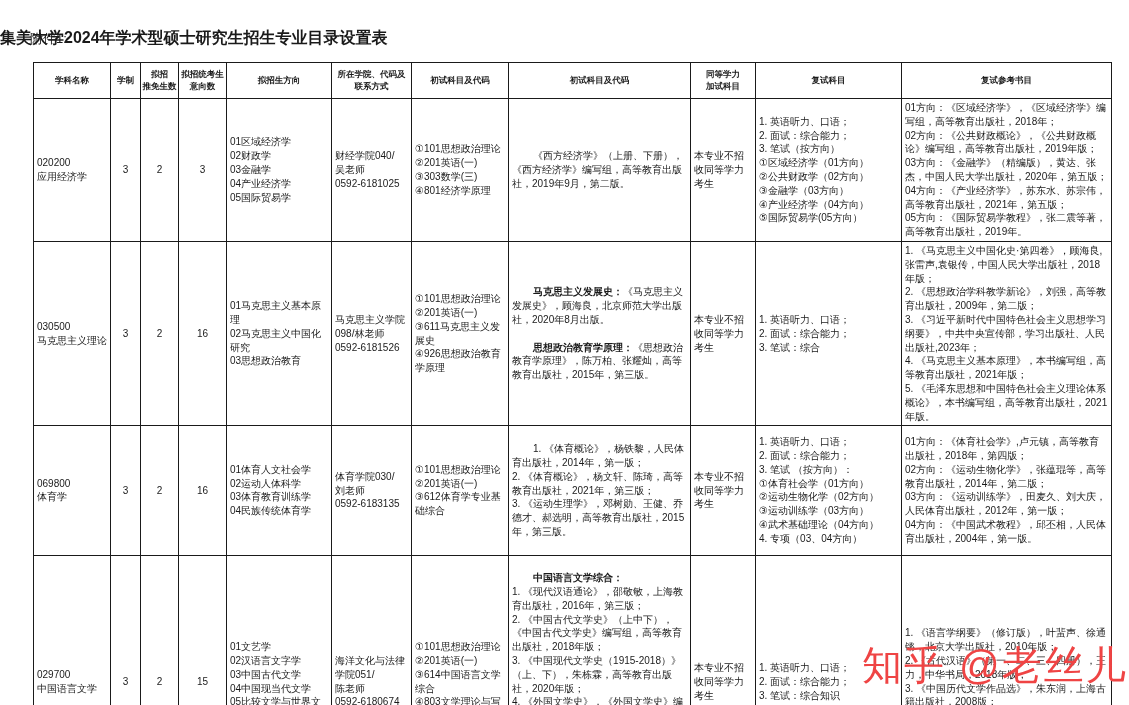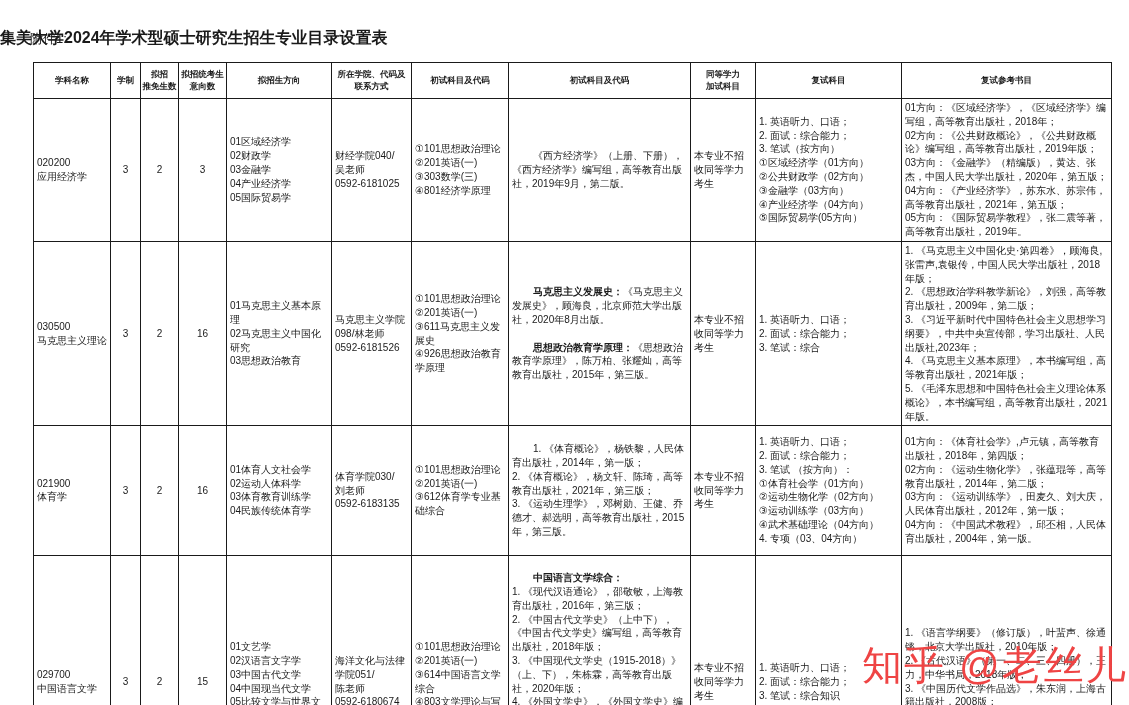--- a/index.html
+++ b/index.html
@@ -142,21 +142,21 @@
 2. 面试：综合能力；
 3. 笔试：综合</td>
     <td>1. 《马克思主义中国化史·第四卷》，顾海良,张雷声,袁银传，中国人民大学出版社，2018年版；
 2. 《思想政治学科教学新论》，刘强，高等教育出版社，2009年，第二版；
 3. 《习近平新时代中国特色社会主义思想学习纲要》，中共中央宣传部，学习出版社、人民出版社,2023年；
 4. 《马克思主义基本原理》，本书编写组，高等教育出版社，2021年版；
 5. 《毛泽东思想和中国特色社会主义理论体系概论》，本书编写组，高等教育出版社，2021年版。</td>
   </tr>
 
   <tr style="height:115px">
-    <td class="subject">021900
+    <td class="subject">069800
 体育学</td>
     <td class="num">3</td>
     <td class="num">2</td>
     <td class="num">16</td>
     <td>01体育人文社会学
 02运动人体科学
 03体育教育训练学
 04民族传统体育学</td>
     <td>体育学院030/
 刘老师

